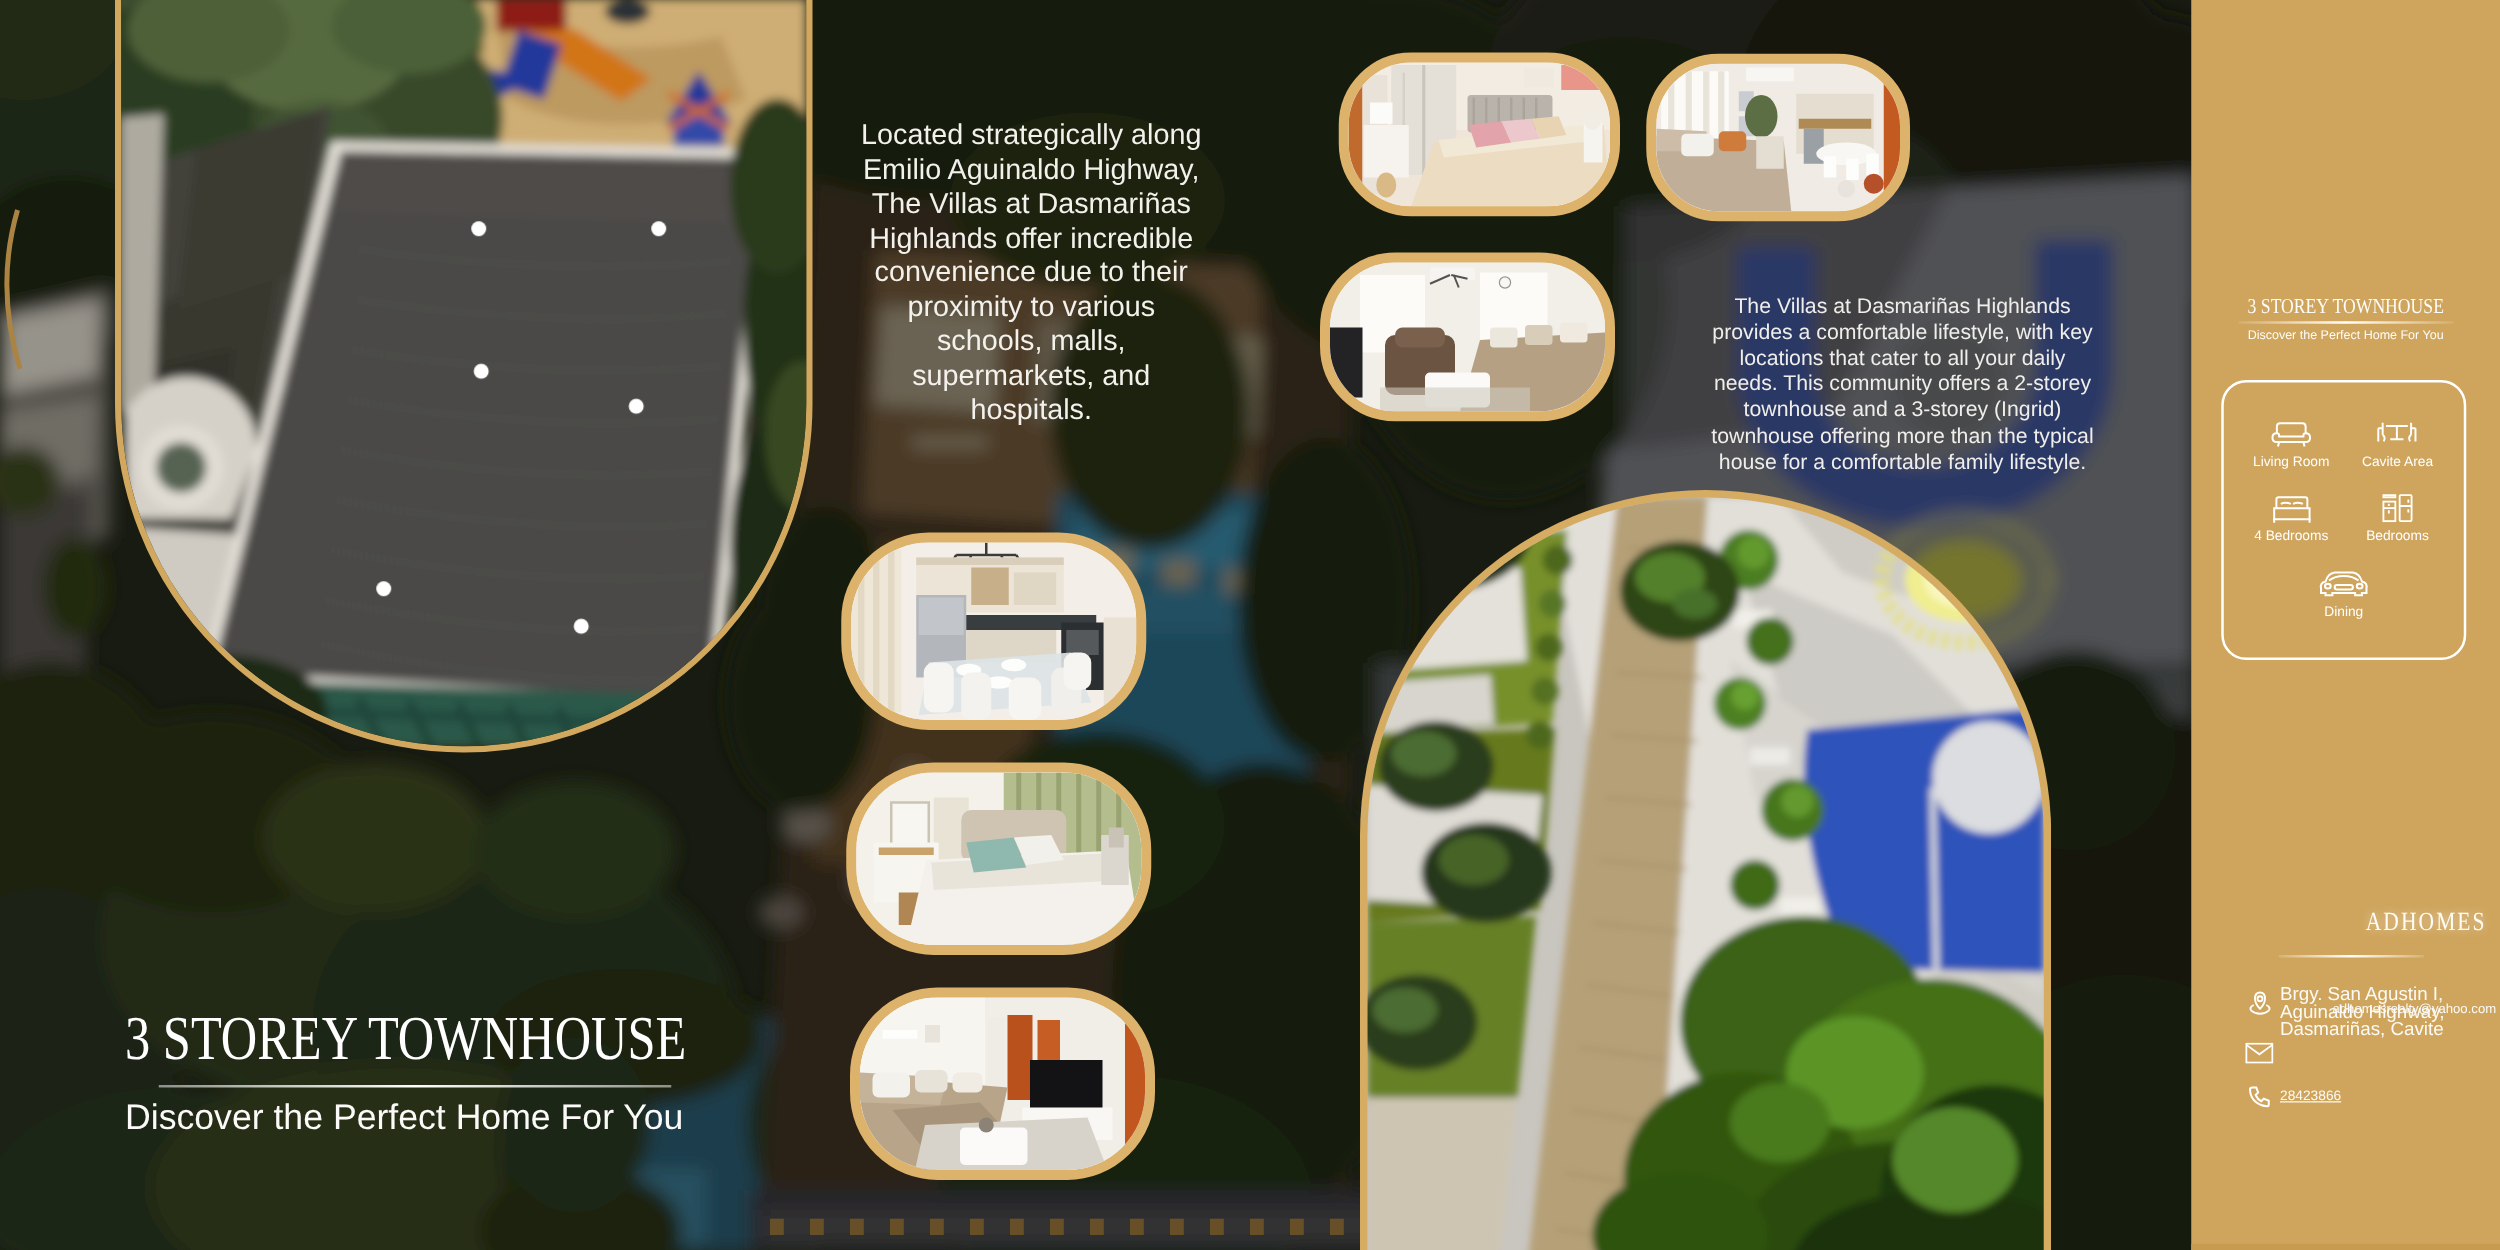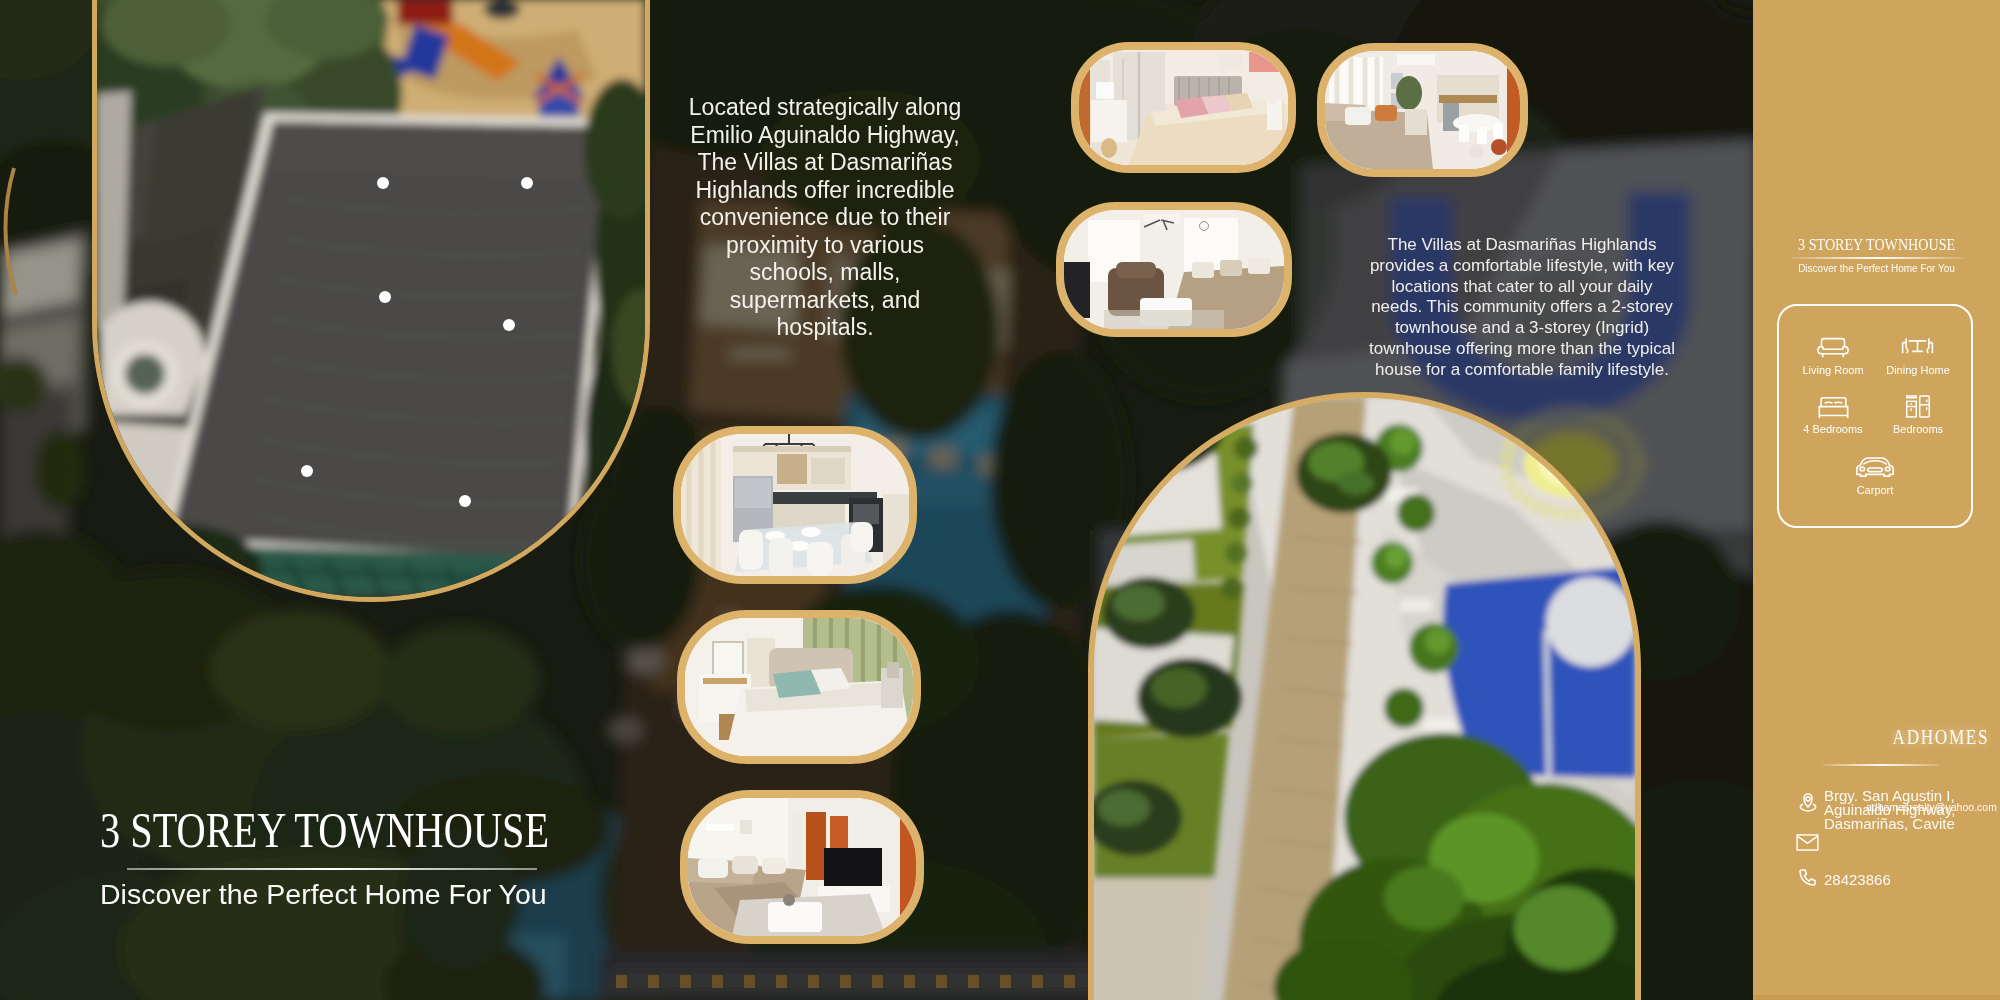--- a/index.html
+++ b/index.html
@@ -558,21 +558,21 @@
   </div>
   <div class="abs" style="left:25px;top:364px;width:110px;text-align:center;font-size:11px;color:#fff;">Living Room</div>
 
   <div class="abs" style="left:147px;top:335px;width:35px;height:24px;">
     <svg width="35" height="24" viewBox="0 0 40 26" fill="none" stroke="#ffffff" stroke-width="1.8">
       <path d="M10,6 L30,6 M20,6 L20,18 M14,18 L26,18"></path>
       <path d="M7,3 L7,14 M7,8 L3,8 M3,8 L3,20 M7,14 Q10,16 8,20"></path>
       <path d="M33,3 L33,14 M33,8 L37,8 M37,8 L37,20 M33,14 Q30,16 32,20"></path>
     </svg>
   </div>
-  <div class="abs" style="left:110px;top:364px;width:110px;text-align:center;font-size:11px;color:#fff;">Dining Home</div>
+  <div class="abs" style="left:110px;top:364px;width:110px;text-align:center;font-size:11px;color:#fff;">Cavite Area</div>
 
   <div class="abs" style="left:64px;top:396px;width:33px;height:23px;">
     <svg width="33" height="23" viewBox="0 0 36 26" fill="none" stroke="#ffffff" stroke-width="1.8">
       <path d="M4,12 L4,4 Q4,2 6,2 L30,2 Q32,2 32,4 L32,12"></path>
       <path d="M2,12 L34,12 L34,22 L2,22 Z"></path>
       <path d="M2,22 L2,25 M34,22 L34,25"></path>
       <path d="M8,8 Q12,6 17,8 M19,8 Q23,6 28,8"></path>
     </svg>
   </div>
   <div class="abs" style="left:25px;top:423px;width:110px;text-align:center;font-size:11px;color:#fff;">4 Bedrooms</div>
@@ -590,21 +590,21 @@
 
   <div class="abs" style="left:102px;top:456px;width:40px;height:24px;">
     <svg width="40" height="24" viewBox="0 0 44 26" fill="none" stroke="#ffffff" stroke-width="1.8">
       <path d="M6,10 Q8,3 14,2 L30,2 Q36,3 38,10 Q43,11 42,16 L42,20 L38,20 L38,22 L32,22 L32,20 L12,20 L12,22 L6,22 L6,20 L2,20 L2,16 Q1,11 6,10 Z"></path>
       <path d="M9,9 Q14,5 22,5 Q30,5 35,9"></path>
       <ellipse cx="8" cy="14" rx="2.5" ry="2"></ellipse>
       <ellipse cx="36" cy="14" rx="2.5" ry="2"></ellipse>
       <rect x="14" y="13" width="16" height="4" rx="2"></rect>
     </svg>
   </div>
-  <div class="abs" style="left:67px;top:484px;width:110px;text-align:center;font-size:11px;color:#fff;">Carport</div>
+  <div class="abs" style="left:67px;top:484px;width:110px;text-align:center;font-size:11px;color:#fff;">Dining</div>
 
   <div class="abs" style="left:0;top:725px;width:247px;text-align:right;">
     <span style="display:inline-block;font-family:'Liberation Serif',serif;font-size:21px;letter-spacing:2px;color:#fdfcf8;white-space:nowrap;transform:scaleX(0.82);text-shadow:0 0 8px rgba(255,255,255,0.55);">ADHOMES</span>
   </div>
 
   <div class="abs" style="left:70px;top:764px;width:116px;height:1.5px;background:linear-gradient(90deg,rgba(255,255,255,0.15),#fff,rgba(255,255,255,0.15));"></div>
 
   <div class="abs" style="left:44px;top:791px;width:22px;height:22px;">
     <svg width="22" height="22" viewBox="0 0 22 22" fill="none" stroke="#ffffff" stroke-width="1.5">
       <path d="M11,3 Q15,3 15,8 Q15,12 11,16 Q7,12 7,8 Q7,3 11,3 Z"></path>
@@ -623,16 +623,16 @@
   </div>
 
   <div class="abs" style="left:71px;top:801px;width:170px;font-size:10.5px;color:#fbfaf6;margin-left:42px;">adhomesrealty@yahoo.com</div>
 
   <div class="abs" style="left:45px;top:868px;width:19px;height:19px;">
     <svg width="19" height="19" viewBox="0 0 19 19" fill="none" stroke="#ffffff" stroke-width="1.6">
       <path d="M4,2 L7,2 L8.5,6 L6.5,8 Q8,11.5 11,13 L13,11 L17,12.5 L17,15.5 Q17,17 15.5,17 Q9,16.5 5,12 Q2,8 2,3.5 Q2,2 4,2 Z"></path>
     </svg>
   </div>
 
-  <div class="abs" style="left:71px;top:871px;width:160px;font-size:15px;color:#fbfaf6;">28423866</div>
+  <div class="abs" style="left:71px;top:871px;width:160px;font-size:11px;color:#fbfaf6;text-decoration:underline;">28423866</div>
 </div>
 
 </div>
 
 </body></html>

